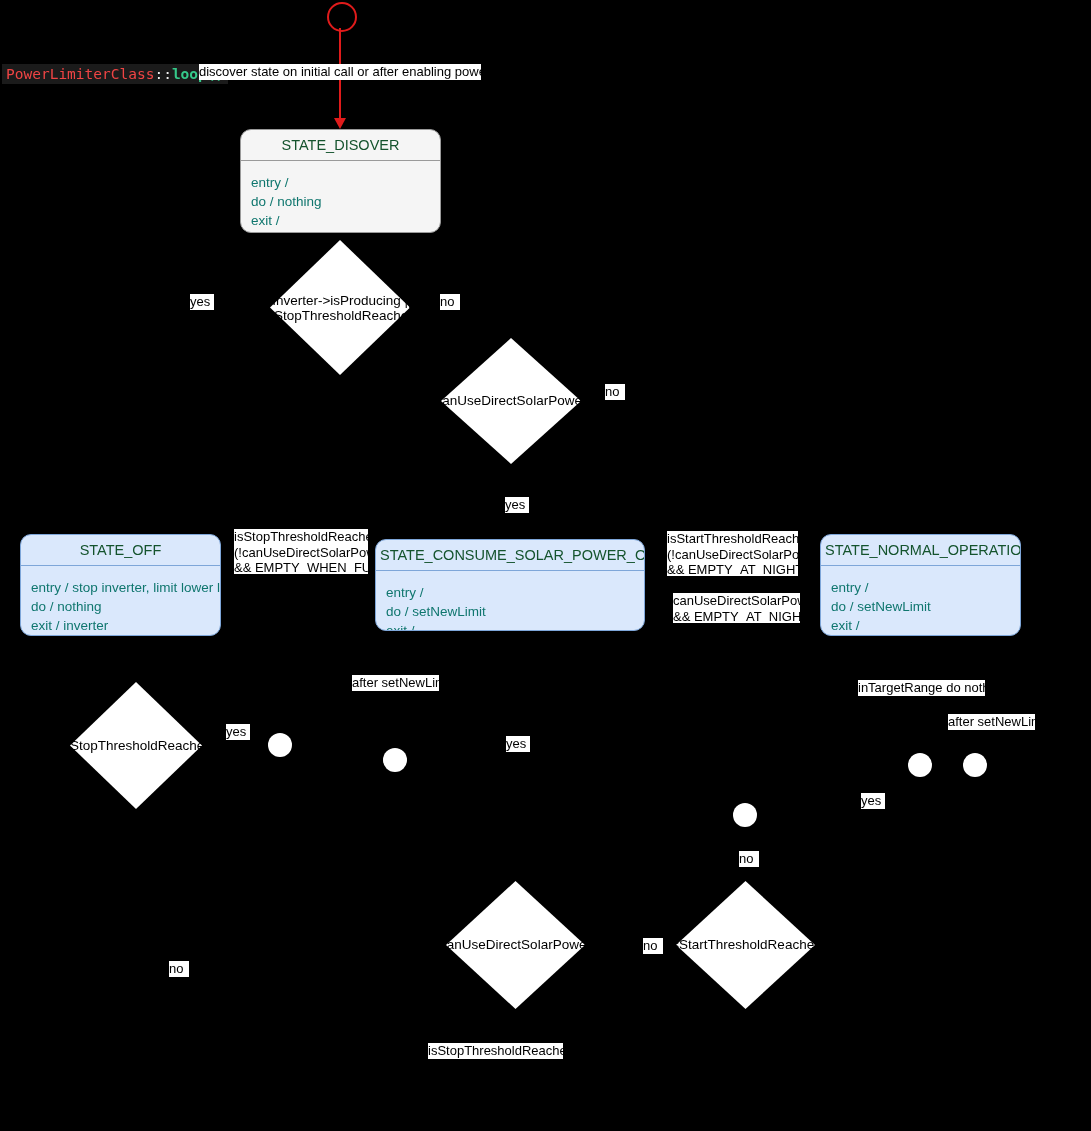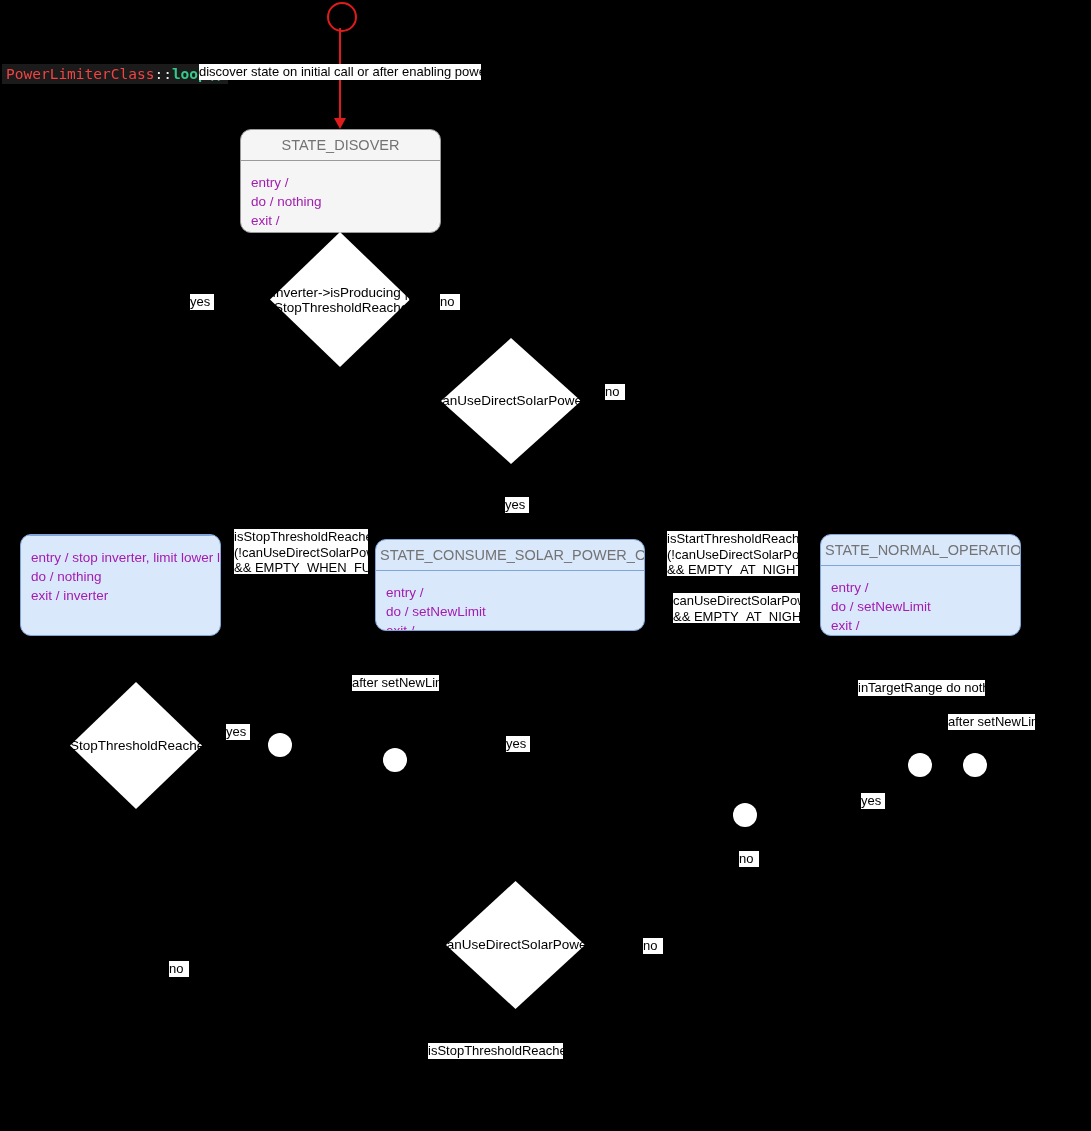--- a/index.html
+++ b/index.html
@@ -9,24 +9,24 @@
 
   
   .title-chip{position:absolute;background:#1b1b1b;padding:2px 4px;white-space:nowrap;
               font-family:"DejaVu Sans Mono","Liberation Mono",monospace;font-size:14.5px;line-height:16px;}
   .tok-cls{color:#ef4444;}
   .tok-op{color:#f2f2f2;}
   .tok-fn{color:#35c98a;font-weight:bold;}
 
   
   .state{position:absolute;border-radius:11px;box-sizing:border-box;overflow:hidden;}
-  .state .st-title{text-align:center;font-size:14.5px;line-height:18px;color:#737373;
+  .state .st-title{text-align:center;font-size:14.5px;line-height:18px;color:#14532d;
                    padding:6px 4px 6px;white-space:nowrap;}
   .state .st-sep{height:1px;width:100%;}
-  .state .st-body{padding:12px 28px 6px 10px;font-size:13.5px;line-height:19px;color:#a21caf;}
+  .state .st-body{padding:12px 28px 6px 10px;font-size:13.5px;line-height:19px;color:#0f766e;}
   .state .st-body div{white-space:nowrap;}
   .state.gray{background:#f5f5f5;border:1px solid #9a9a9a;}
   .state.gray .st-sep{background:#9a9a9a;}
   .state.blue{background:#dae8fc;border:1px solid #7ea6d9;}
   .state.blue .st-sep{background:#7ea6d9;}
 
   
   .decision{position:absolute;}
   .decision .dia{position:absolute;left:0;top:0;width:100%;height:100%;
                  background:#ffffff;
@@ -70,40 +70,41 @@
   <div class="state gray" style="left:240px;top:129px;width:201px;height:104px;">
     <div class="st-title">STATE_DISOVER</div>
     <div class="st-sep"></div>
     <div class="st-body">
       <div>entry /</div>
       <div>do / nothing</div>
       <div>exit /</div>
     </div>
   </div>
 
-  <div class="decision" style="left:270px;top:232px;width:140px;height:135px;">
+  <div class="decision" style="left:270px;top:240px;width:140px;height:135px;">
     <div class="dia"></div>
     <div class="dlabel">
       <span>!Inverter-&gt;isProducing ||</span>
       <span>isStopThresholdReached</span>
     </div>
   </div>
   <div class="elabel" style="left:190px;top:294px;width:24px;height:16px;">yes</div>
   <div class="elabel" style="left:440px;top:294px;width:20px;height:16px;">no</div>
 
   <div class="decision" style="left:441px;top:338px;width:140px;height:126px;">
     <div class="dia"></div>
     <div class="dlabel">
       <span>canUseDirectSolarPower</span>
     </div>
   </div>
   <div class="elabel" style="left:605px;top:384px;width:20px;height:16px;">no</div>
   <div class="elabel" style="left:505px;top:497px;width:24px;height:16px;">yes</div>
 
   <div class="state blue" style="left:20px;top:534px;width:201px;height:102px;">
+    <div class="st-title">STATE_OFF</div>
     <div class="st-sep"></div>
     <div class="st-body">
       <div>entry / stop inverter, limit lower limit</div>
       <div>do / nothing</div>
       <div>exit / inverter</div>
     </div>
   </div>
 
   <div class="elabel multi" style="left:234px;top:529px;width:134px;height:45px;">
     <div>isStopThresholdReached ||</div>
@@ -164,16 +165,22 @@
   <div class="elabel" style="left:739px;top:851px;width:20px;height:16px;">no</div>
   <div class="elabel" style="left:643px;top:938px;width:20px;height:16px;">no</div>
 
   <div class="decision" style="left:446px;top:881px;width:139px;height:128px;">
     <div class="dia"></div>
     <div class="dlabel">
       <span>canUseDirectSolarPower</span>
     </div>
   </div>
 
+  <div class="decision" style="left:676px;top:881px;width:139px;height:128px;">
+    <div class="dia"></div>
+    <div class="dlabel">
+      <span>isStartThresholdReached</span>
+    </div>
+  </div>
 
   <div class="elabel" style="left:428px;top:1043px;width:135px;height:16px;">isStopThresholdReached ||</div>
 
 </div>
 
 </body></html>

